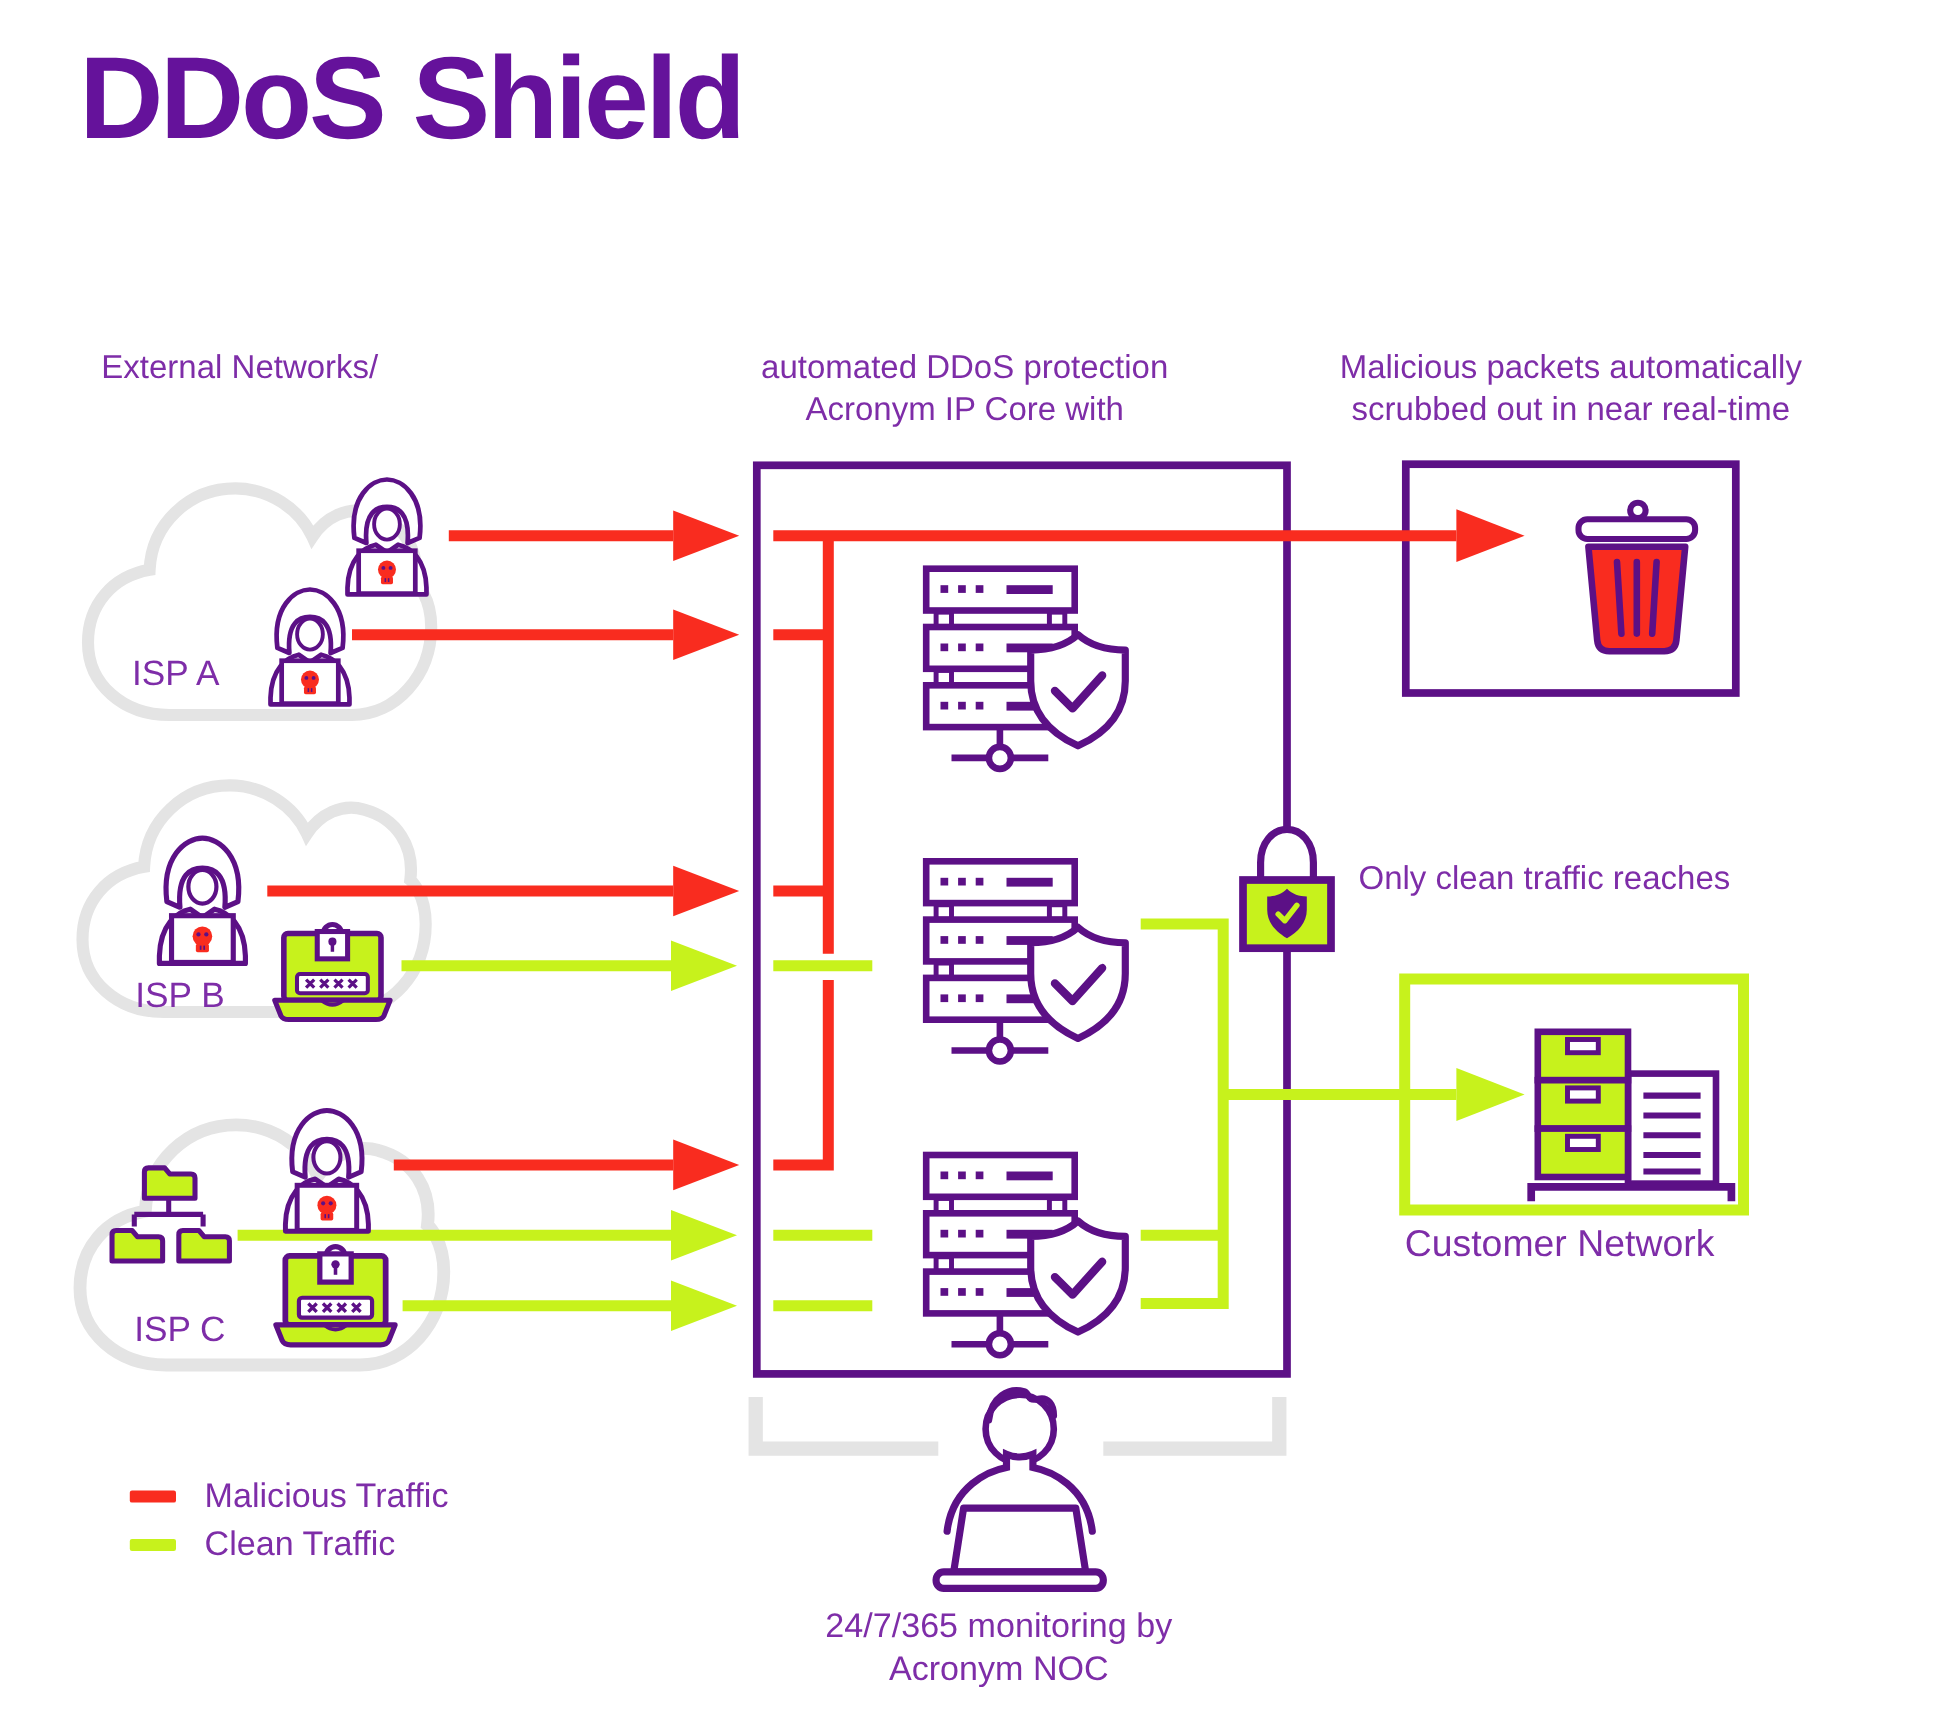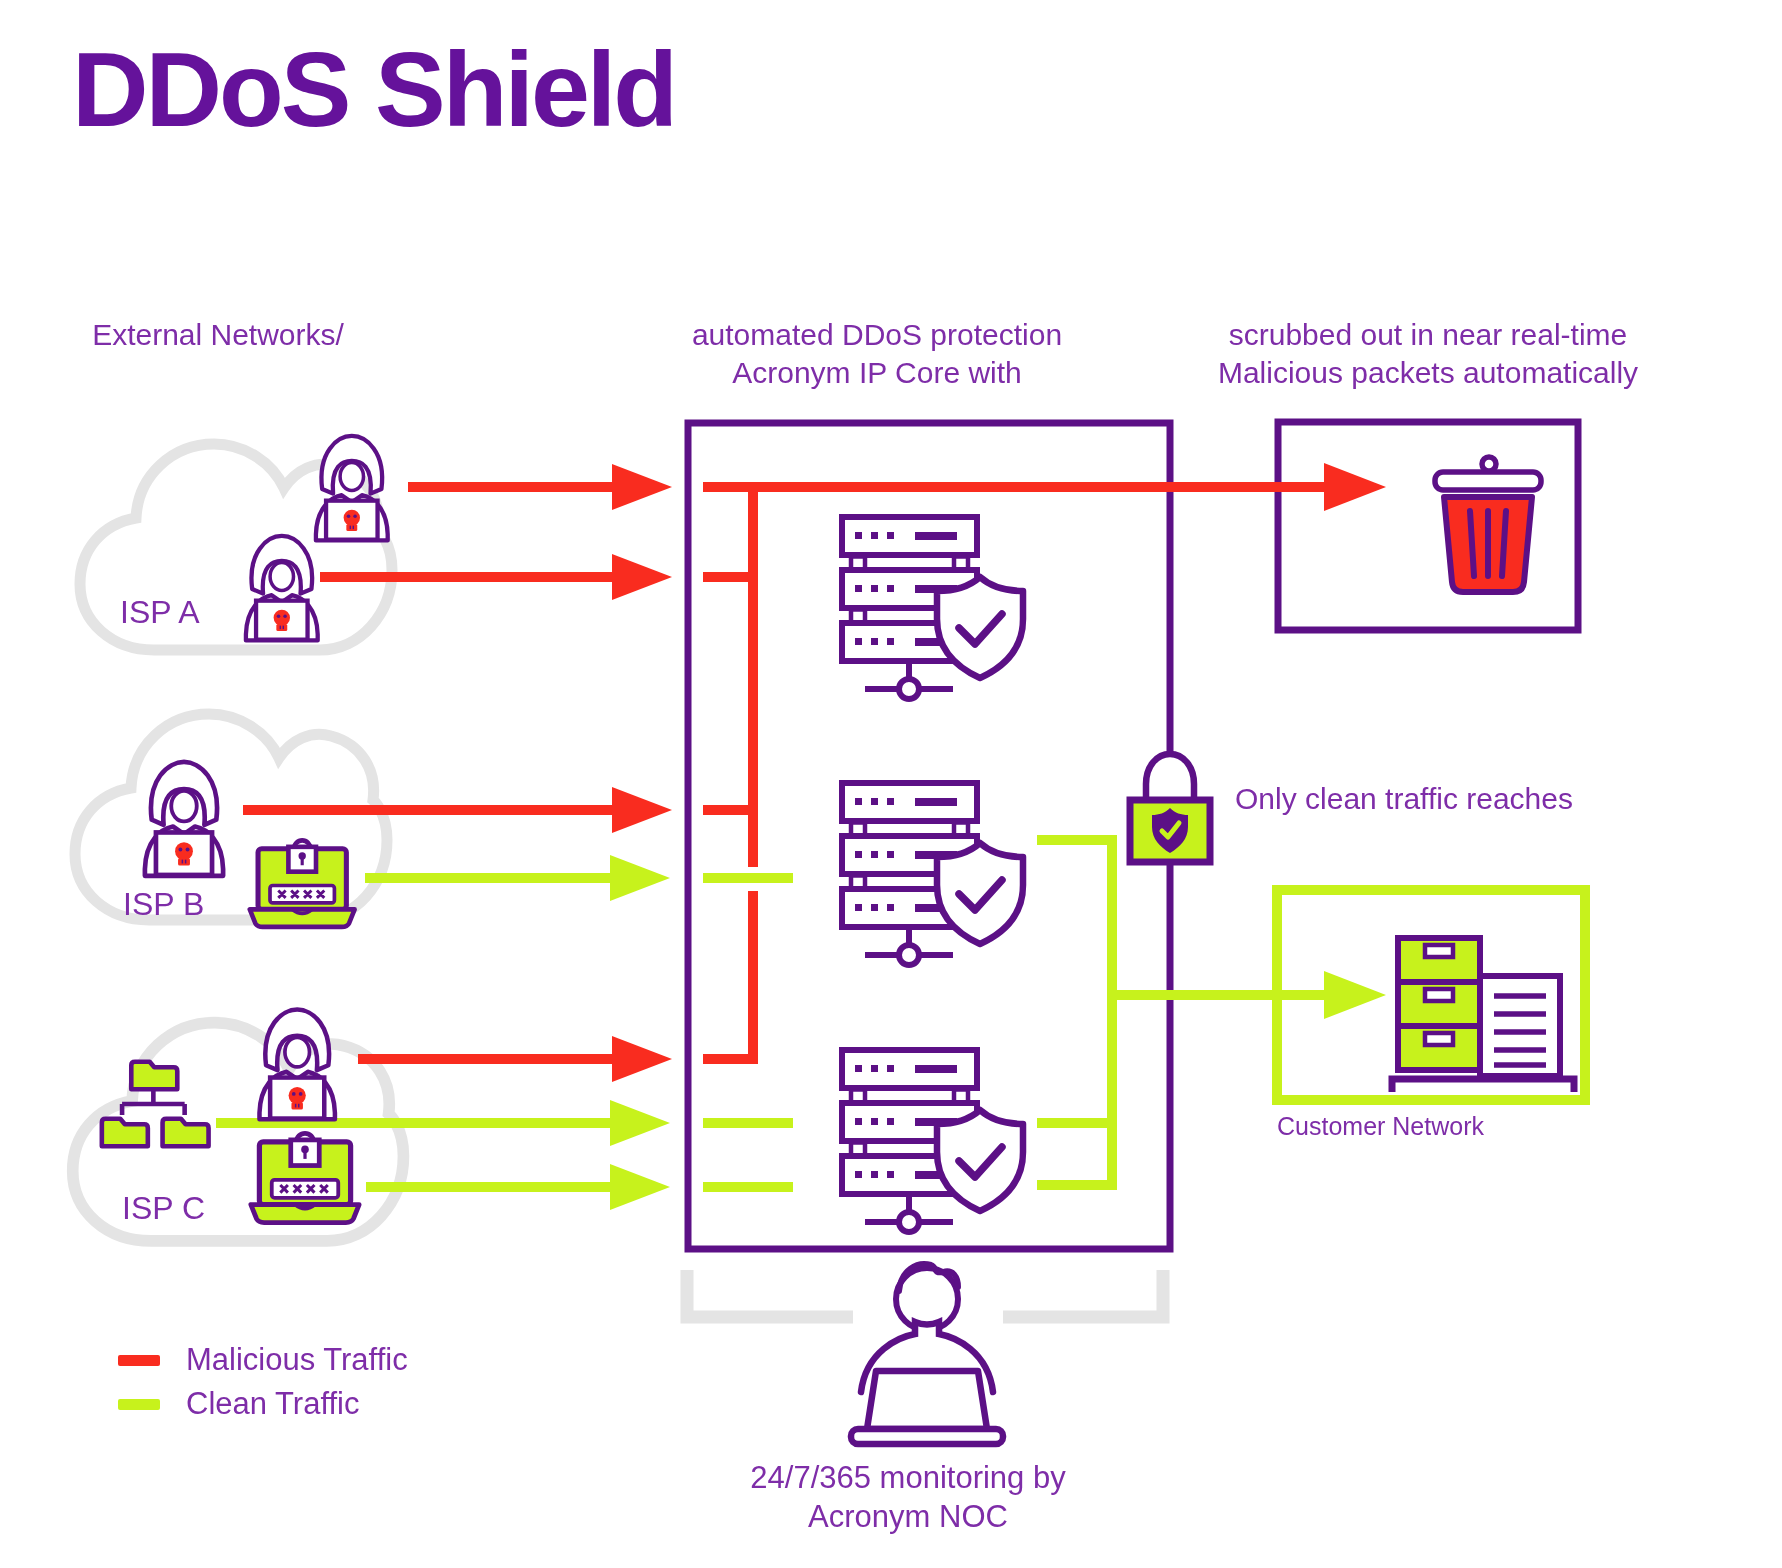--- a/index.html
+++ b/index.html
@@ -7,21 +7,21 @@
     --red:#f92c1f; --green:#c7f21c; --gray:#e4e4e4;
   }
   html,body{margin:0;padding:0;background:#fff;}
   body{font-family:"Liberation Sans", sans-serif;}
   .stage{position:relative;width:1782px;height:1568px;background:#fff;overflow:hidden;}
   .stage svg.canvas{position:absolute;left:0;top:0;}
   .abs{position:absolute;}
   .title{font-size:106px;font-weight:bold;letter-spacing:-3px;color:var(--purple-title);line-height:1.05;}
   .heading{text-align:center;font-size:30px;line-height:38px;color:var(--purple-label);}
   .isp{font-size:32px;color:var(--purple-label);}
-  .cn-label{font-size:25px;color:var(--purple-label);}
+  .cn-label{font-size:34px;color:var(--purple-label);}
   .legend{display:flex;flex-direction:column;gap:8px;}
   .legend-row{display:flex;align-items:center;gap:26px;font-size:31px;color:var(--purple-label);}
   .legend-dash{width:42px;height:11px;border-radius:2px;display:inline-block;}
   .legend-dash.red{background:var(--red);}
   .legend-dash.green{background:var(--green);}
   .monitoring{text-align:center;font-size:31px;line-height:39px;color:var(--purple-label);}
   
   .fW{fill:#fff;} .nf{fill:none;}
   .fP{fill:var(--purple);} .sP{stroke:var(--purple);}
   .fR{fill:var(--red);}    .sR{stroke:var(--red);}
@@ -217,22 +217,22 @@
   <div class="abs heading" style="left:38px;top:316px;width:360px;">
     <div>External Networks/</div>
   </div>
 
   <div class="abs heading" style="left:627px;top:316px;width:500px;">
     <div>automated DDoS protection</div>
     <div>Acronym IP Core with</div>
   </div>
 
   <div class="abs heading" style="left:1148px;top:316px;width:560px;">
+    <div>Malicious packets automatically</div>
     <div>scrubbed out in near real-time</div>
-    <div>Malicious packets automatically</div>
   </div>
 
   <div class="abs heading" style="left:1124px;top:780px;width:560px;">
     <div>Only clean traffic reaches</div>
   </div>
 
   <div class="abs isp" style="left:120px;top:594px;">ISP A</div>
   <div class="abs isp" style="left:123px;top:886px;">ISP B</div>
   <div class="abs isp" style="left:122px;top:1190px;">ISP C</div>
 

